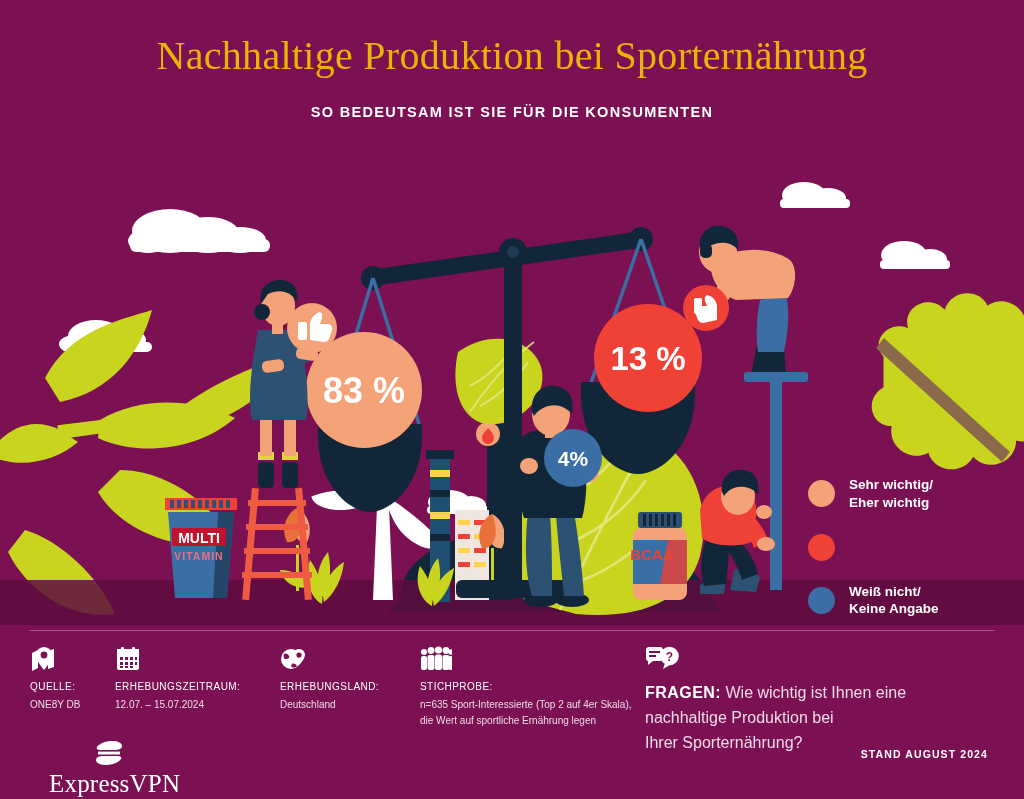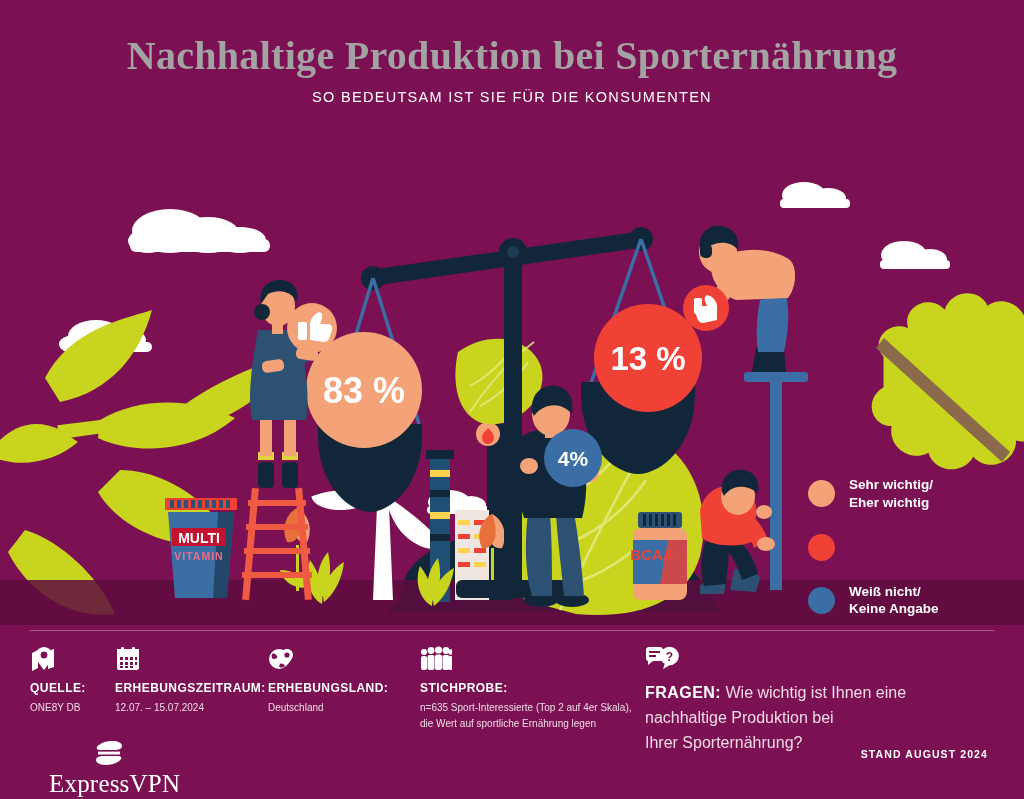--- a/index.html
+++ b/index.html
@@ -14,55 +14,55 @@
     position:relative;
     width:1024px; height:799px;
     background:#7b1053;
     overflow:hidden;
   }
 
   
   .header { position:absolute; top:34px; left:0; width:1024px; text-align:center; }
   .title {
     font-family:"Liberation Serif", serif;
-    font-size:40px; font-weight:700; color:#a3a3a3;
+    font-size:40px; font-weight:400; color:#eab308;
     letter-spacing:0.3px; line-height:1.1;
   }
   .subtitle {
-    margin-top:11px;
+    margin-top:26px;
     font-family:"Liberation Sans", sans-serif;
-    font-size:14.5px; font-weight:400; color:#ffffff;
+    font-size:14.5px; font-weight:700; color:#ffffff;
     letter-spacing:1.3px;
   }
 
   
   .scene { position:absolute; top:0; left:0; width:1024px; height:625px;border-radius:8px; }
   .scene svg { display:block; }
 
   
   .legend { position:absolute; left:808px; top:476px; width:210px; }
   .legend-row { display:flex; align-items:center; margin-bottom:22px; }
   .legend-dot { width:27px; height:27px; border-radius:50%; flex:0 0 27px; margin-right:14px; }
   .legend-label { font-size:13.5px; font-weight:700; color:#ffffff; line-height:1.32; }
 
   
   .divider { position:absolute; left:30px; top:630px; width:964px; height:1px; background:rgba(255,255,255,0.32); }
 
   
   .meta { position:absolute; top:646px; left:30px; width:964px; height:86px; }
   .meta-col { position:absolute; top:0; }
   .meta-icon { height:26px; margin-bottom:9px; display:block; }
-  .meta-title { font-size:12px; font-weight:700; color:#ffffff; letter-spacing:0.45px; margin-bottom:5px; }
+  .meta-title { font-size:10px; font-weight:400; color:#ffffff; letter-spacing:0.45px; margin-bottom:5px; }
   .meta-body { font-size:10px; font-weight:400; color:#f0dbe7; line-height:1.55; }
   .meta-inline { font-size:16px; color:#f0dbe7; line-height:1.55; }
   .meta-inline b { color:#ffffff; font-weight:700; letter-spacing:0.45px; }
 
   .col-quelle   { left:0;    width:80px; }
   .col-zeitraum { left:85px; width:150px; }
-  .col-land     { left:238px;width:140px; }
+  .col-land     { left:250px;width:140px; }
   .col-probe    { left:390px;width:215px; }
   .col-fragen   { left:615px;width:340px; }
 
   
   .footer { position:absolute; top:736px; left:30px; width:964px; height:44px; }
   .brand { position:absolute; left:8px; top:0; display:flex; align-items:center;flex-direction:column; }
   .brand-name {
     font-family:"Liberation Serif", serif;
     font-size:25px; color:#ffffff; letter-spacing:0.2px; margin-left:11px;
   }

